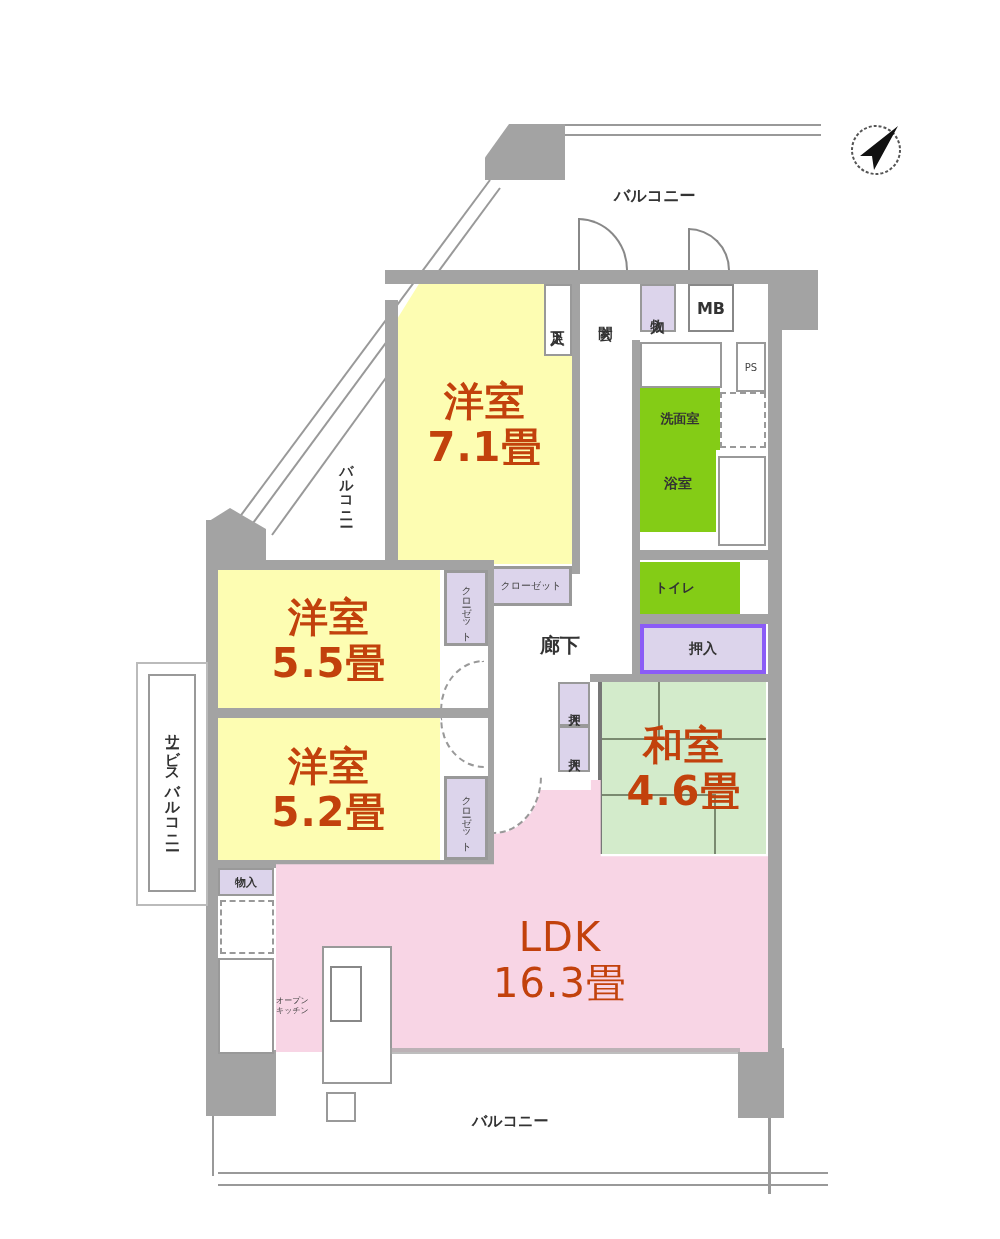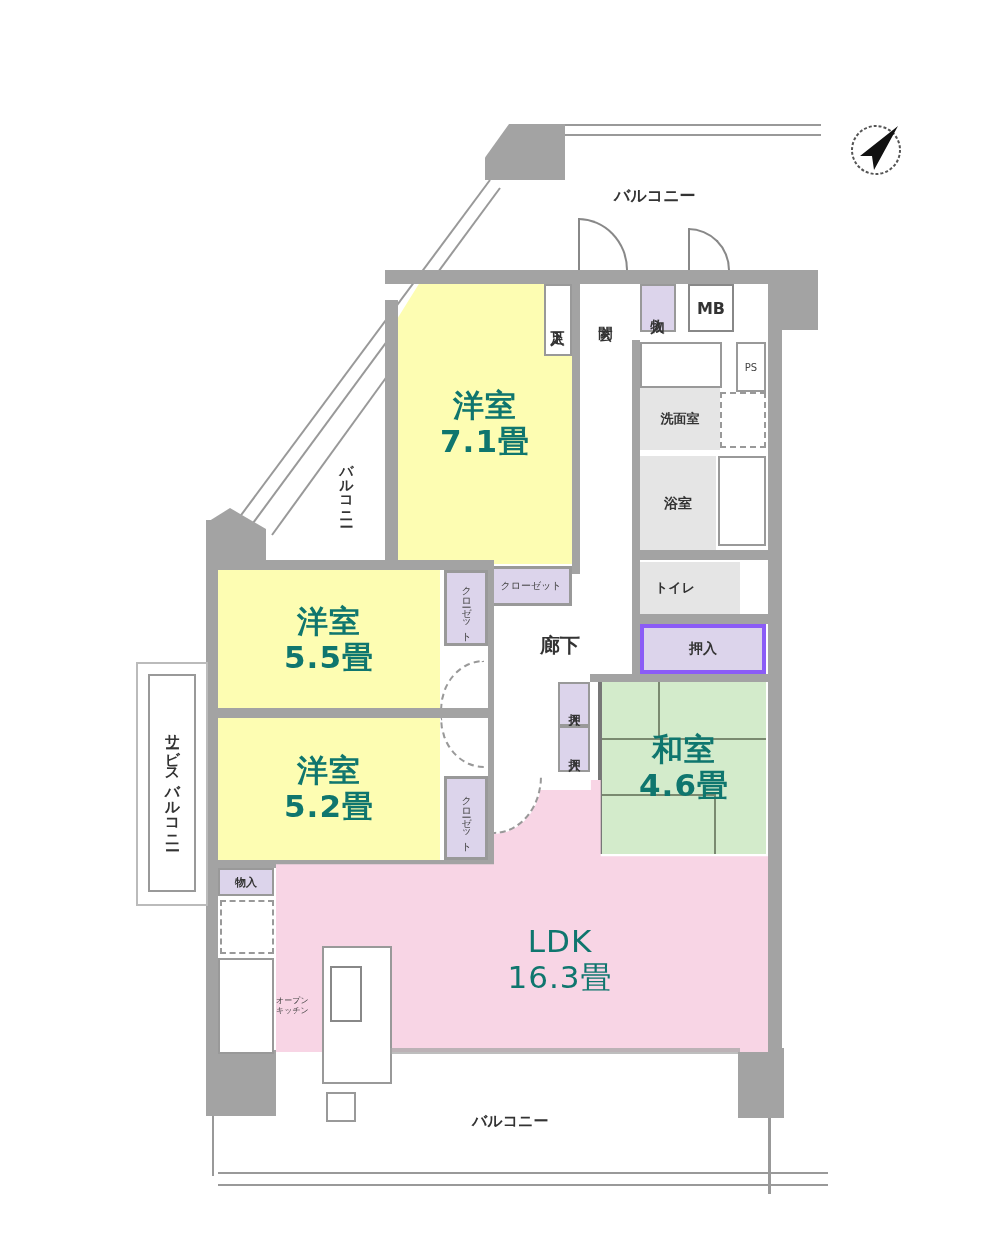--- a/index.html
+++ b/index.html
@@ -4,24 +4,24 @@
 <style>
   html, body { margin:0; padding:0; background:#ffffff; }
   body { width:1000px; height:1239px; position:relative; overflow:hidden;
          font-family: "DejaVu Sans", sans-serif; color:#222; }
   .abs { position:absolute; box-sizing:border-box; }
   .wall { background:#a3a3a3; }
   .room { display:flex; flex-direction:column; align-items:center; justify-content:center; text-align:center; }
   .yellow { background:#fdfdb2; }
   .pink { background:#f8d5e5; }
   .green { background:#d3ebcb;align-items:center; }
-  .blue { background:#e5e5e5; }
+  .blue { background:#84cc16; }
   .lav { background:#dcd4eb; }
   .white { background:#ffffff; }
-  .big { font-size:31px; font-weight:bold; line-height:1.15; color:#0f766e; letter-spacing:1px; }
+  .big { font-size:40px; font-weight:bold; line-height:1.15; color:#c2410c; letter-spacing:1px; }
   .small { font-size:14px; font-weight:bold; color:#333; }
   .tiny { font-size:10px; color:#444; }
   .vert { writing-mode: vertical-rl; text-orientation: upright; }
   .door { border:2px solid #888; border-radius:0 100% 0 0; border-left:2px solid #888; border-bottom:none; }
   .line { background:#999; }
 </style>
 </head>
 <body>
 
 <div class="abs line" style="left:563px;top:124px;width:258px;height:2px;"></div>
@@ -71,21 +71,21 @@
 <div class="abs white room" style="left:580px;top:346px;width:52px;height:330px;"></div>
 <div class="abs white room small" style="left:490px;top:612px;width:140px;height:66px;font-size:20px;">廊下</div>
 
 <div class="abs wall" style="left:632px;top:340px;width:8px;height:340px;"></div>
 <div class="abs white" style="left:640px;top:342px;width:82px;height:46px;border:2px solid #999;"></div>
 <div class="abs white room tiny" style="left:736px;top:342px;width:30px;height:50px;border:2px solid #999;">PS</div>
 <div class="abs blue room small" style="left:640px;top:388px;width:80px;height:62px;">
   <span style="font-size:13px;">洗面室</span>
 </div>
 <div class="abs white" style="left:720px;top:392px;width:46px;height:56px;border:2px dashed #999;"></div>
-<div class="abs blue room small" style="left:640px;top:456px;width:76px;height:96px;">
+<div class="abs blue room small" style="left:640px;top:436px;width:76px;height:96px;">
   <span style="font-size:14px;">浴室</span>
 </div>
 <div class="abs white" style="left:718px;top:456px;width:48px;height:90px;border:2px solid #999;"></div>
 <div class="abs blue room small" style="left:640px;top:562px;width:100px;height:52px;justify-content:center;">
   <span style="font-size:13px;margin-right:30px;">トイレ</span>
 </div>
 <div class="abs wall" style="left:632px;top:550px;width:136px;height:10px;"></div>
 <div class="abs wall" style="left:632px;top:614px;width:136px;height:10px;"></div>
 
 <div class="abs lav room small" style="left:640px;top:624px;width:126px;height:50px;border:4px solid #8b5cf6;">

